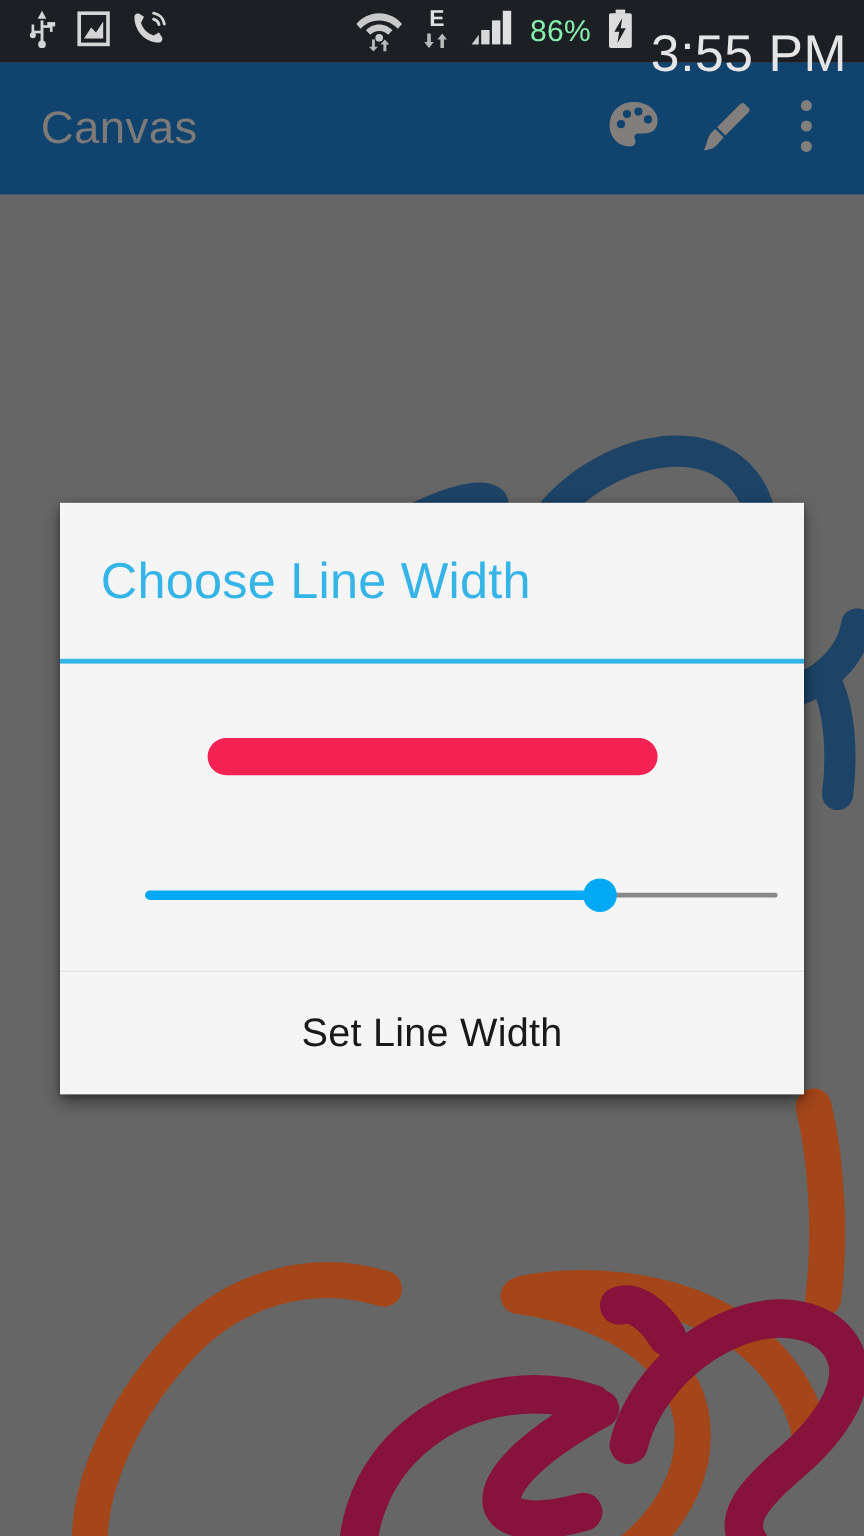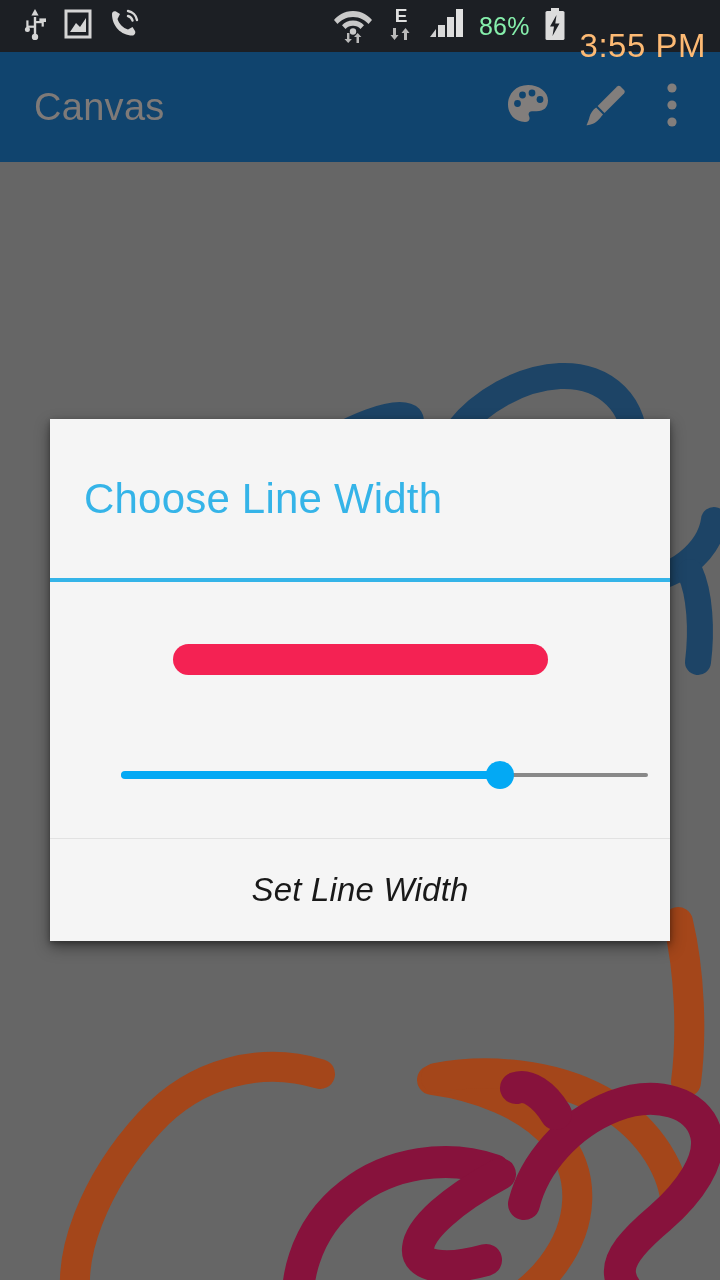--- a/index.html
+++ b/index.html
@@ -44,22 +44,22 @@
     padding-right: 14px;
   }
   .sb-icon { display:block; }
   .sb-text {
     color: #86efac;
     font-size: 25px;
     letter-spacing: 0.2px;
     line-height: 1;
   }
   .sb-clock {
-    color: #fdba74;
-    font-size: 33px;
+    color: #e5e5e5;
+    font-size: 43px;
     line-height: 1;
     letter-spacing: 0.5px;
     margin-top: 39px;
   }
 
   
   .app-bar {
     position: absolute;
     top: 52px; left: 0;
     width: 720px;
@@ -115,21 +115,21 @@
   .dialog {
     position: absolute;
     left: 50px;
     top: 419px;
     width: 620px;
     background: #f5f5f5;
     z-index: 50;
     box-shadow: 0 6px 14px rgba(0,0,0,0.42), 0 2px 5px rgba(0,0,0,0.3);
   }
   .dialog-title-wrap {
-    height: 159px;
+    height: 130px;
     display: flex;
     align-items: center;
     padding-left: 34px;
     box-sizing: border-box;
   }
   .dialog-title {
     color: #35b4e8;
     font-size: 42px;
     letter-spacing: 0.2px;
   }
@@ -200,21 +200,20 @@
     font-size: 33px;
     color: #191919;
     letter-spacing: 0.2px;
     width: 100%;
     text-align: center;
     background: transparent;
     border: 0;
     font-family: "Liberation Sans", sans-serif;
     padding: 0;
     cursor: pointer;
-    font-style: italic;
   }
 </style>
 </head>
 <body>
 
 <div id="screen">
 
   <div class="status-bar" style="background: rgb(28, 31, 36);">
     <div class="status-left">
       <span class="sb-icon">

